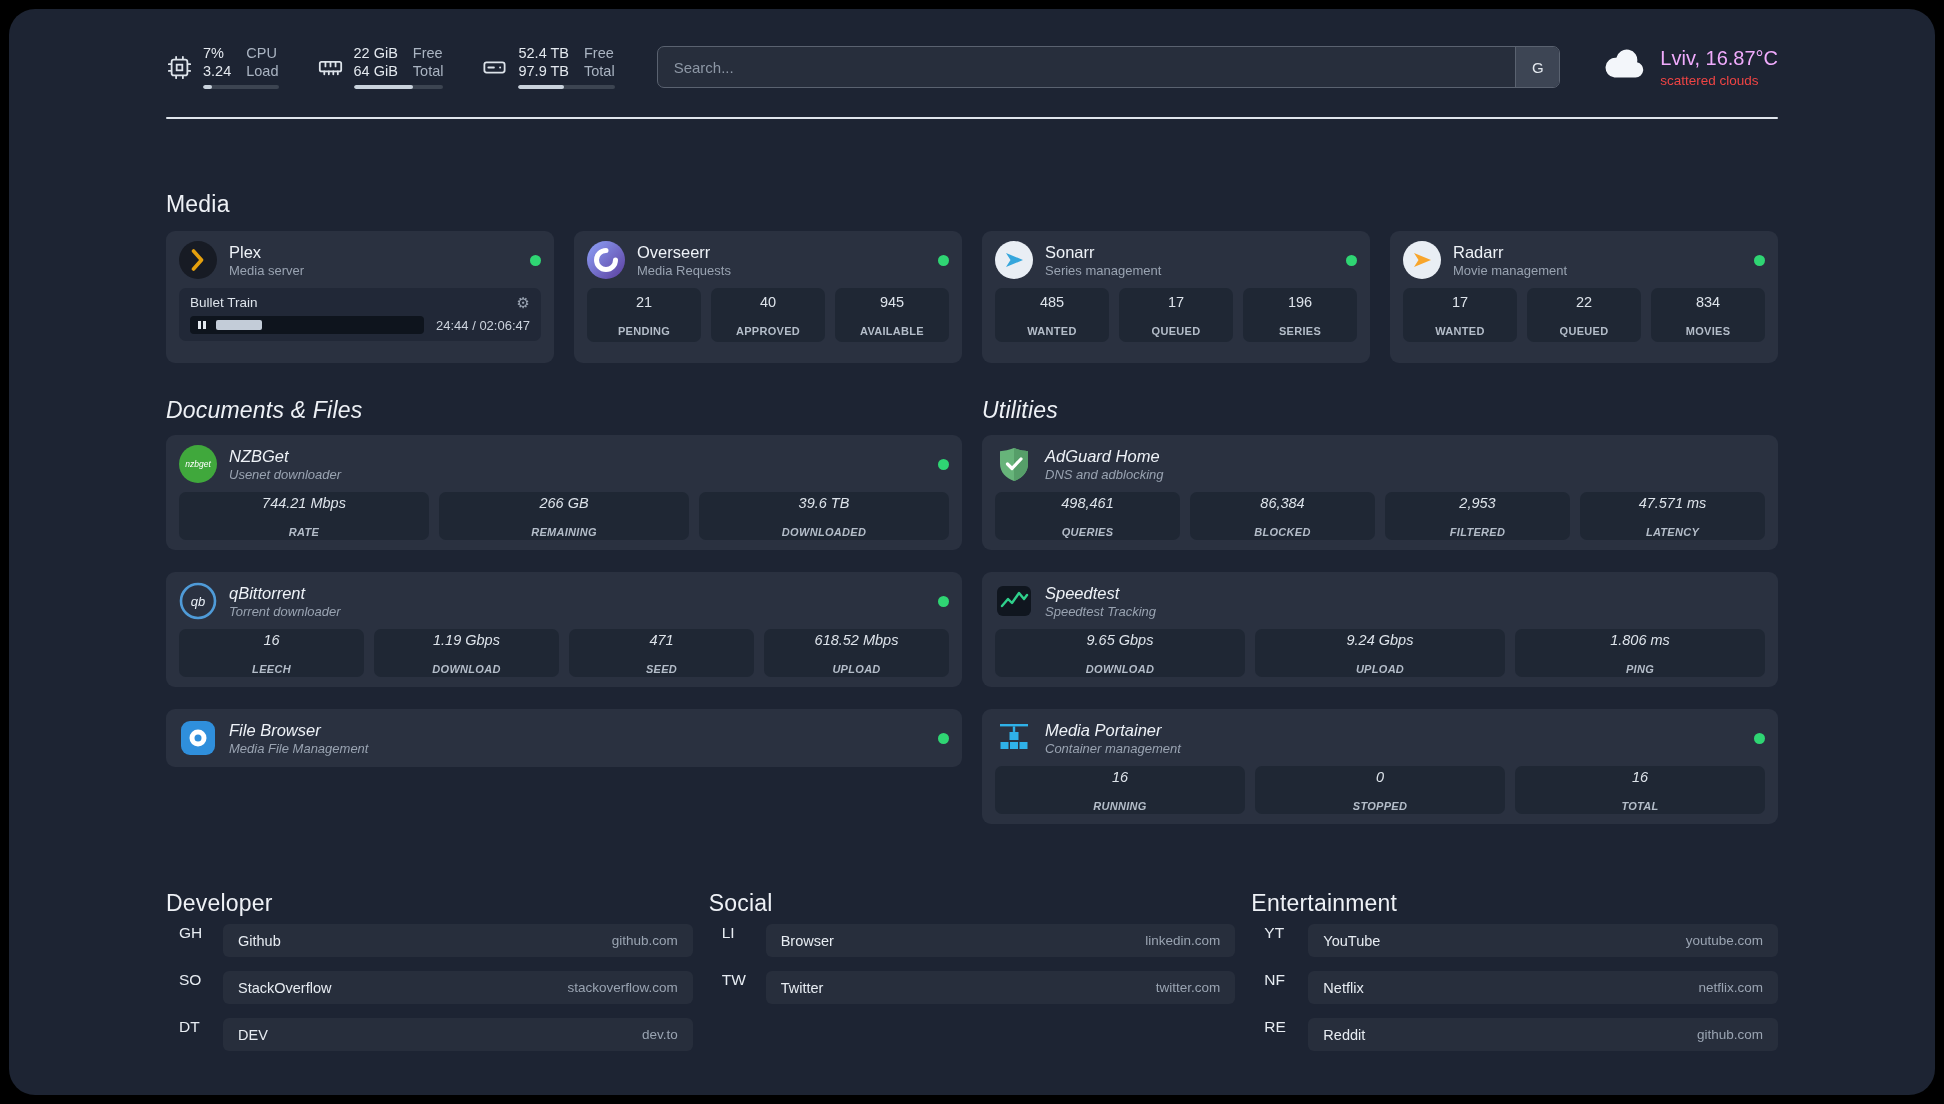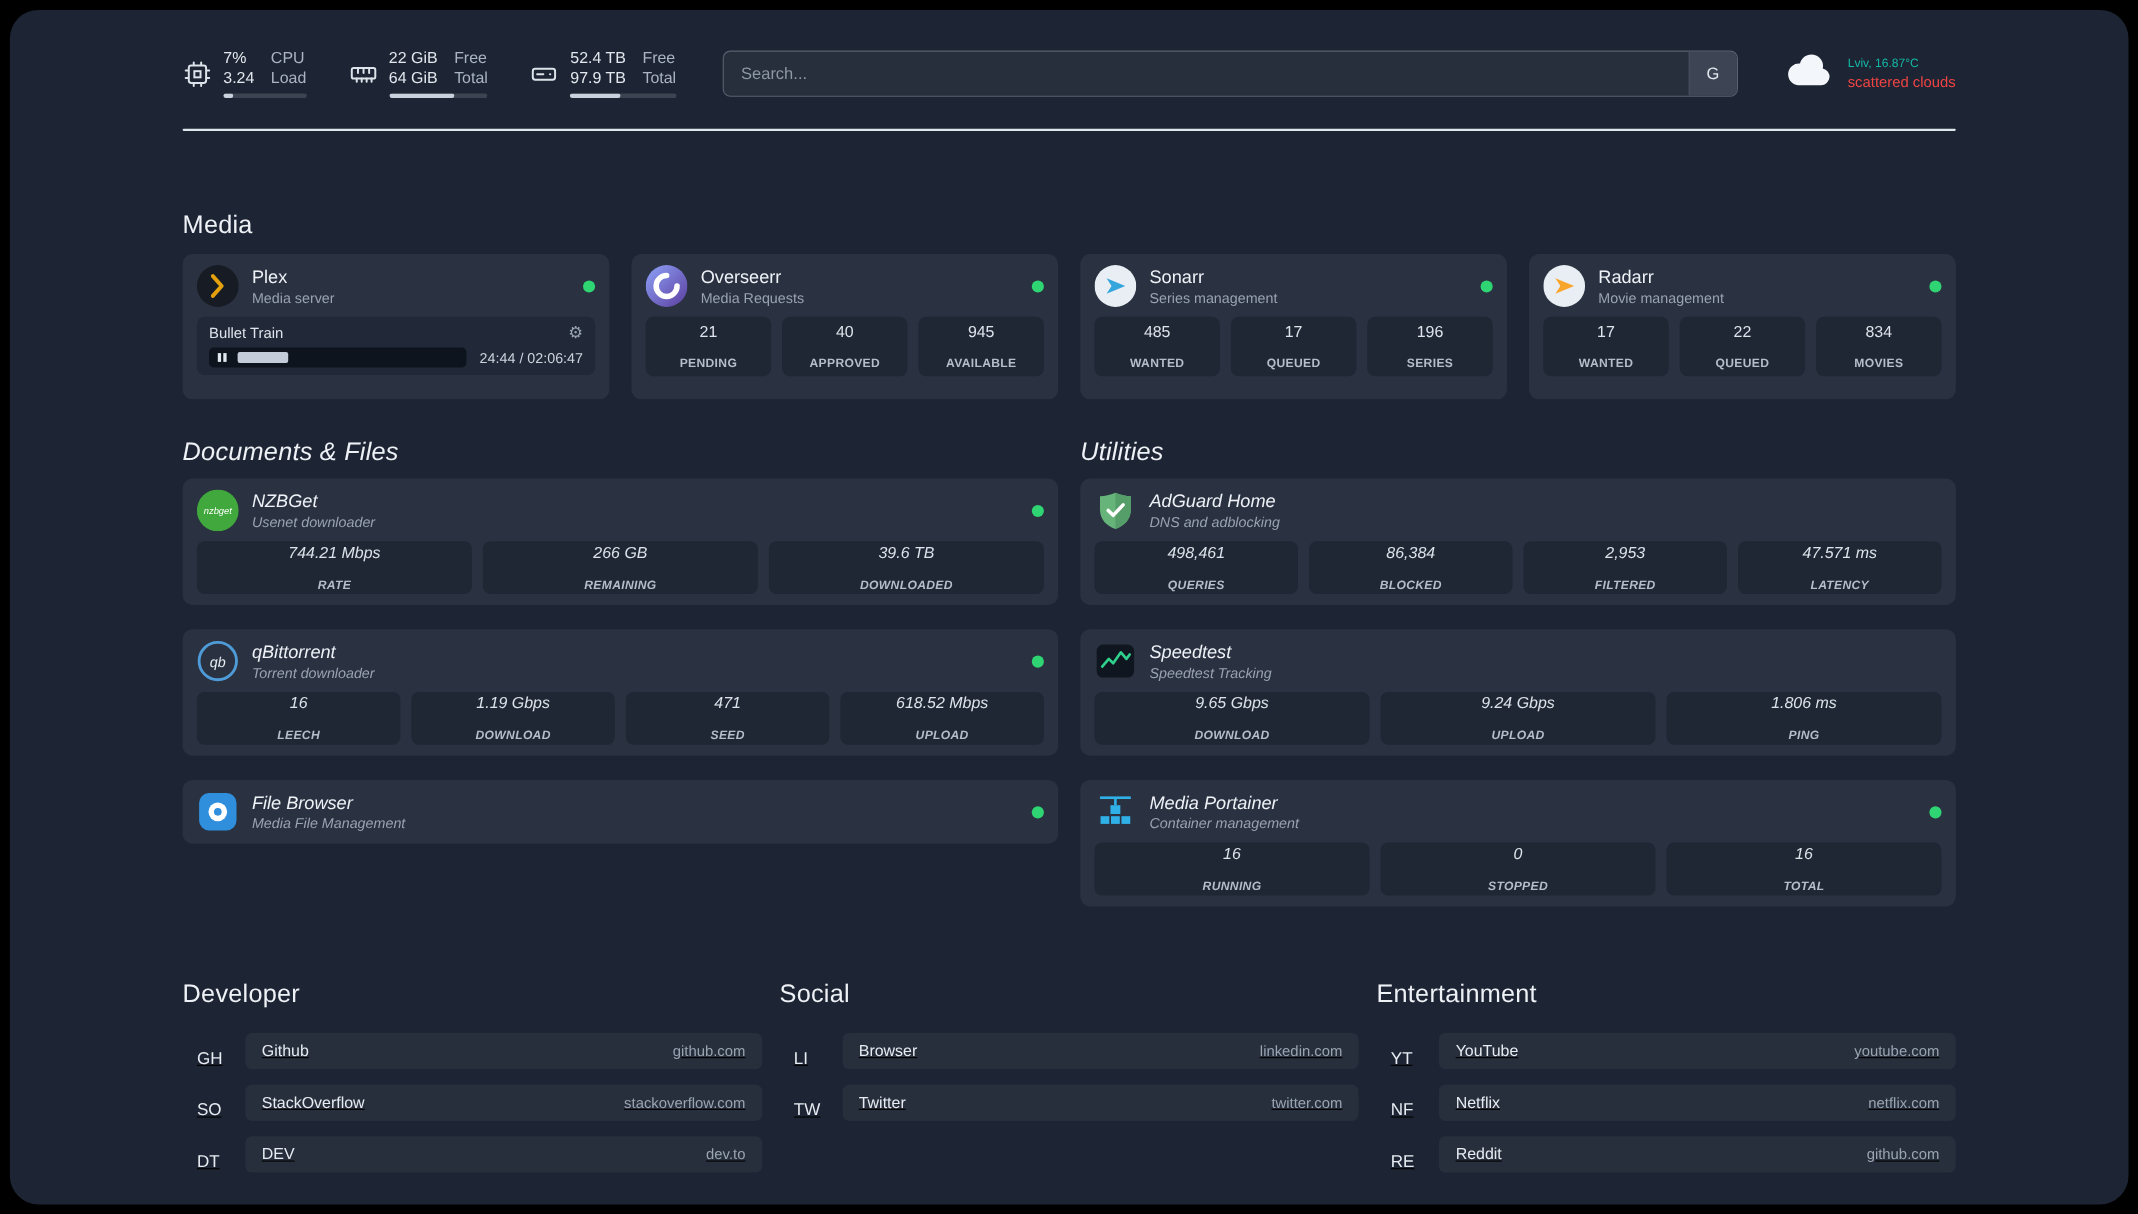--- a/index.html
+++ b/index.html
@@ -17,21 +17,21 @@
   .res-lab { color: #aab4c2; }
   .res-bar { position: absolute; left: 0; right: 0; bottom: 0; height: 4px; border-radius: 2px; background: #3c4451; overflow: hidden; }
   .res-fill { height: 100%; background: #c9d2dc; border-radius: 2px; }
 
   .searchbox { flex: 1; position: relative; margin: 0 42px; height: 42px; }
   .search-input { width: 100%; height: 100%; background: #272e3c; border: 1px solid #5a6270; border-radius: 7px; color: #dfe5ec; font-size: 15px; padding: 0 58px 0 16px; outline: none; font-family: inherit; }
   .search-input::placeholder { color: #8d97a5; }
   .search-provider { position: absolute; top: 1px; right: 1px; bottom: 1px; width: 44px; background: #3d4554; border: none; border-left: 1px solid #5a6270; border-radius: 0 6px 6px 0; color: #e3e8ee; font-size: 15px; cursor: pointer; font-family: inherit; }
 
   .weather { display: flex; align-items: center; gap: 12px; }
-  .weather-loc { font-size: 11px; color: #14b8a6; }
+  .weather-loc { font-size: 20px; color: #f0abfc; }
   .weather-cond { font-size: 13.5px; color: #ef4444; margin-top: 3px; }
 
   .divider { margin-top: 22px; height: 2px; background: #dfe5ec; border-radius: 1px; }
 
   h2.sec { font-size: 23px; font-weight: 500; color: #eef1f6; letter-spacing: 0.2px; }
   .media-head { margin-top: 72px; margin-bottom: 13px; }
 
   .cards-row { display: flex; gap: 20px; }
   .card { background: #2a3140; border-radius: 9px; padding: 10px 13px; }
   .media-row .card { flex: 1; height: 132px; }
@@ -60,22 +60,22 @@
   .player-time { font-size: 13px; color: #ccd3dd; white-space: nowrap; }
 
   .two-col { display: flex; gap: 20px; margin-top: 34px; font-style: italic; }
   .two-col .col { flex: 1; min-width: 0; }
   .two-col h2.sec { margin-bottom: 11px; }
   .two-col .card { margin-bottom: 22px; }
   .two-col .card:last-child { margin-bottom: 0; }
 
   .bookmarks { display: flex; gap: 16px; margin-top: 66px; }
   .bm-col { flex: 1; }
-  .bm-col h2.sec { margin-bottom: 22px; }
-  .bm-row { display: flex; align-items: flex-end; margin-bottom: 14px; text-decoration: underline; }
+  .bm-col h2.sec { margin-bottom: 7px; }
+  .bm-row { display: flex; align-items: flex-start; margin-bottom: 14px; }
   .bm-abbr { width: 57px; padding-left: 13px; font-size: 15.5px; color: #e7ecf2; }
   .bm-pill { flex: 1; height: 33px; background: #272e3c; border-radius: 6px; display: flex; align-items: center; padding: 0 15px; cursor: pointer; }
   .bm-name { font-size: 14.5px; color: #e7ecf2; }
   .bm-url { margin-left: auto; font-size: 13.5px; color: #9aa4b2; }
 </style>
 </head>
 <body>
 
 <div class="frame">
   <div class="content">

